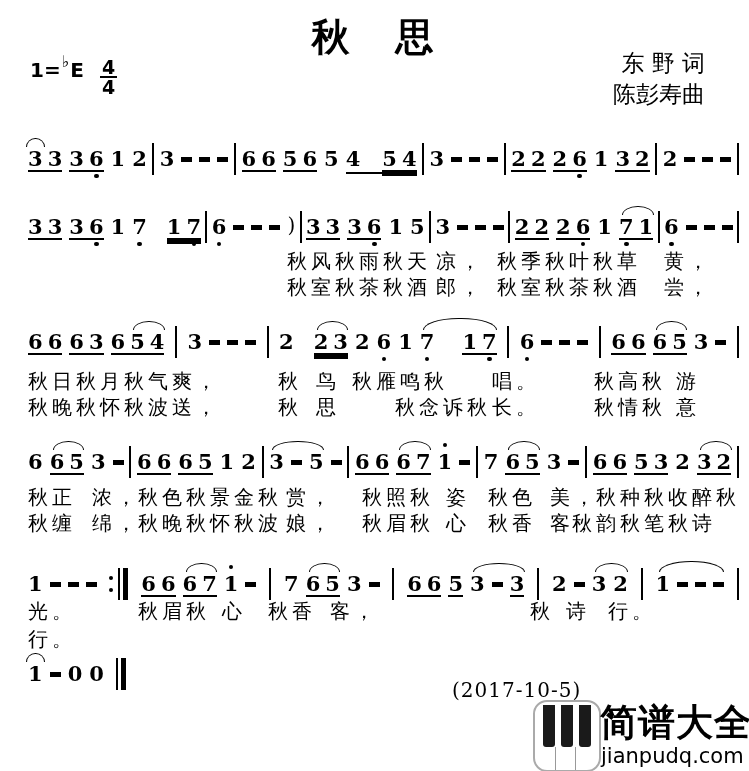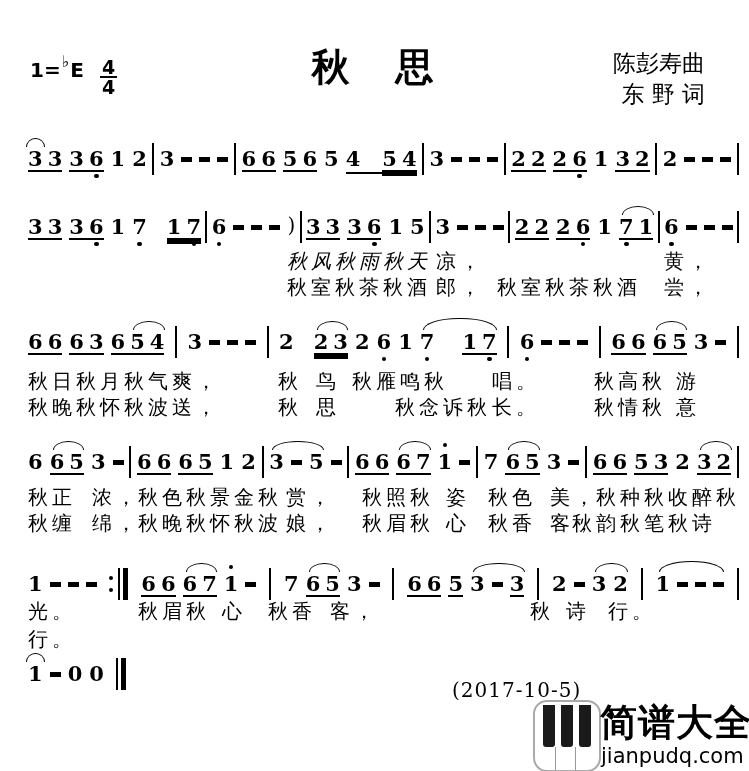--- a/index.html
+++ b/index.html
@@ -1,19 +1,19 @@
 <!DOCTYPE html>
 <html><head>
 <meta charset="utf-8">
 <style>
   html,body{margin:0;padding:0;background:#fff;}
   .page{position:relative;width:749px;height:771px;background:#ffffff;overflow:hidden;
         font-family:"DejaVu Serif",serif;color:#000;}
   .title{position:absolute;top:12px;left:0;right:0;text-align:center;
-         font-size:38px;font-weight:bold;letter-spacing:4px;margin-top:30px;}
+         font-size:38px;font-weight:bold;letter-spacing:4px;}
   .keysig{position:absolute;left:30px;top:58px;display:flex;align-items:flex-start;
           font-family:"DejaVu Sans",sans-serif;font-weight:bold;font-size:20px;}
   .flat{font-size:16px;position:relative;top:-6px;margin:0 1px;}
   .fr{display:inline-flex;flex-direction:column;align-items:center;margin-left:16px;
       font-size:19px;line-height:18px;}
   .fr .ftop{border-bottom:2px solid #000;padding:0 2px;}
   .credits{position:absolute;right:44px;top:48px;text-align:right;
            font-size:23px;line-height:31px;}
   
   .mline{position:absolute;left:28px;right:10px;display:flex;
@@ -68,22 +68,22 @@
     <span>1=</span>
       <span class="flat">♭</span>
       <span>E</span>
     <span class="fr">
       <span class="ftop">4</span>
       <span>4</span>
     </span>
   </div>
 
   <div class="credits">
+    <div>东 野 词</div>
     <div>陈彭寿曲</div>
-    <div>东 野 词</div>
   </div>
 
   <div class="date">(2017-10-5)</div>
 
   <div class="wicon">
     <span class="wkey" style="left:8px"></span>
     <span class="wkey" style="left:26px"></span>
     <span class="wkey" style="left:44px"></span>
     <span class="wsep" style="left:20px"></span>
     <span class="wsep" style="left:40px"></span>
@@ -456,22 +456,23 @@
         <span class="tok">1<span class="stie"></span></span>
         <span class="dash"></span>
         <span class="tok">0</span>
         <span class="tok">0</span>
       </span>
       <span class="ebar">
         <span class="b2"></span>
         <span class="b5"></span>
       </span>
     </div>
-    <span class="lyr" style="left: 287px; top: 248px; font-style: italic;">秋风秋雨秋天</span>
+    <span class="lyr" style="left: 287px; top: 248px;">秋风秋雨秋天</span>
     <span class="lyr" style="left: 436px; top: 248px;">凉，</span>
+    <span class="lyr" style="left: 497px; top: 248px;">秋季秋叶秋草</span>
     <span class="lyr" style="left: 664px; top: 248px;">黄，</span>
     <span class="lyr" style="left: 287px; top: 274px;">秋室秋茶秋酒</span>
     <span class="lyr" style="left: 436px; top: 274px;">郎，</span>
     <span class="lyr" style="left: 497px; top: 274px;">秋室秋茶秋酒</span>
     <span class="lyr" style="left: 664px; top: 274px;">尝，</span>
     <span class="lyr" style="left: 28px; top: 368px;">秋日秋月秋气</span>
     <span class="lyr" style="left: 172px; top: 368px;">爽，</span>
     <span class="lyr" style="left: 278px; top: 368px;">秋</span>
     <span class="lyr" style="left: 316px; top: 368px;">鸟</span>
     <span class="lyr" style="left: 352px; top: 368px;">秋雁鸣秋</span>

